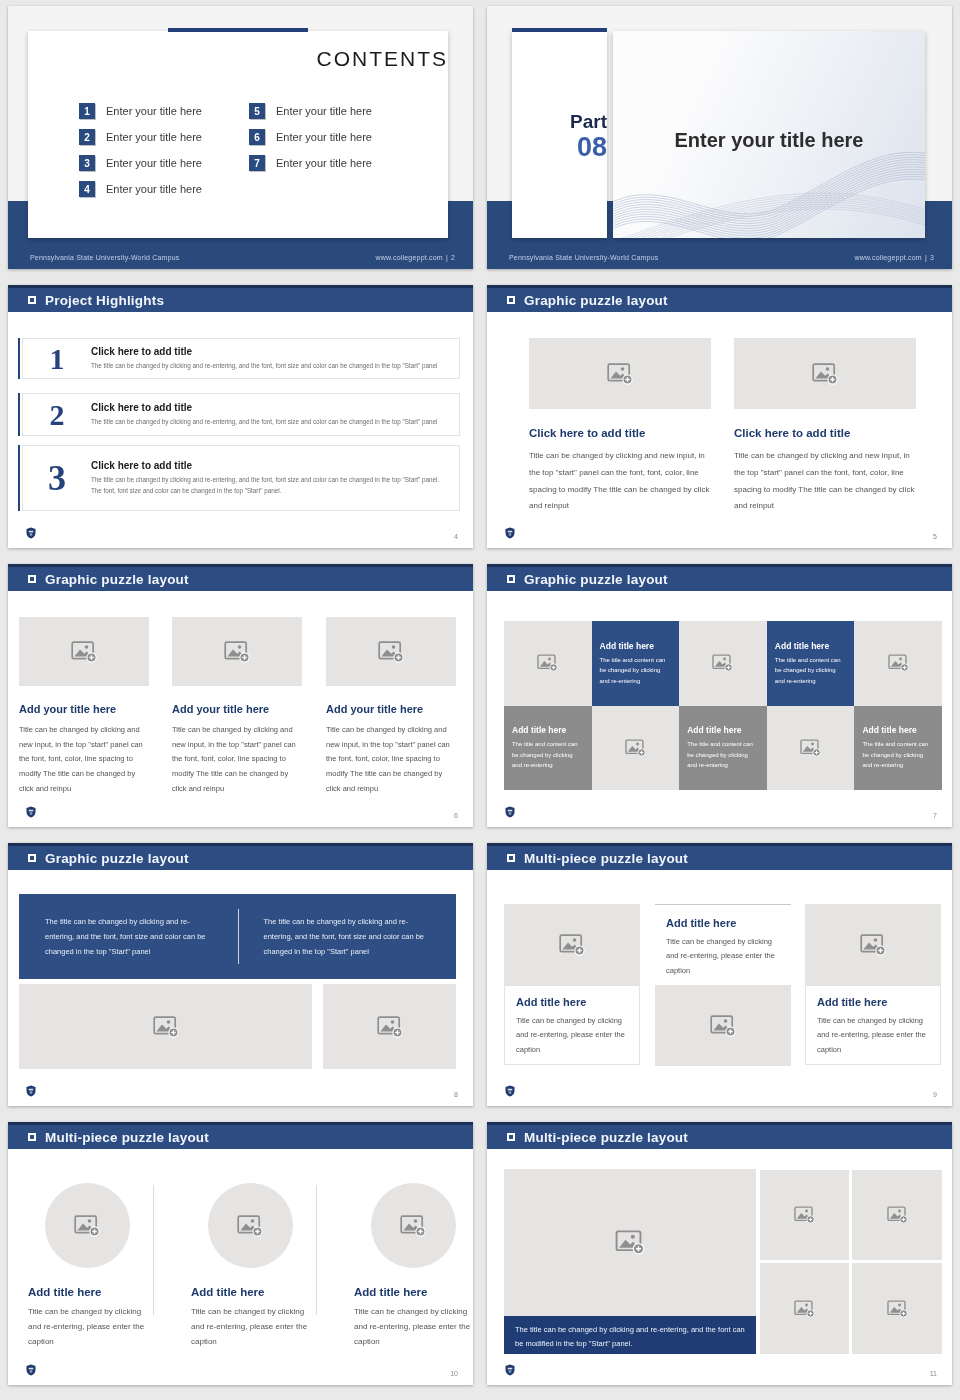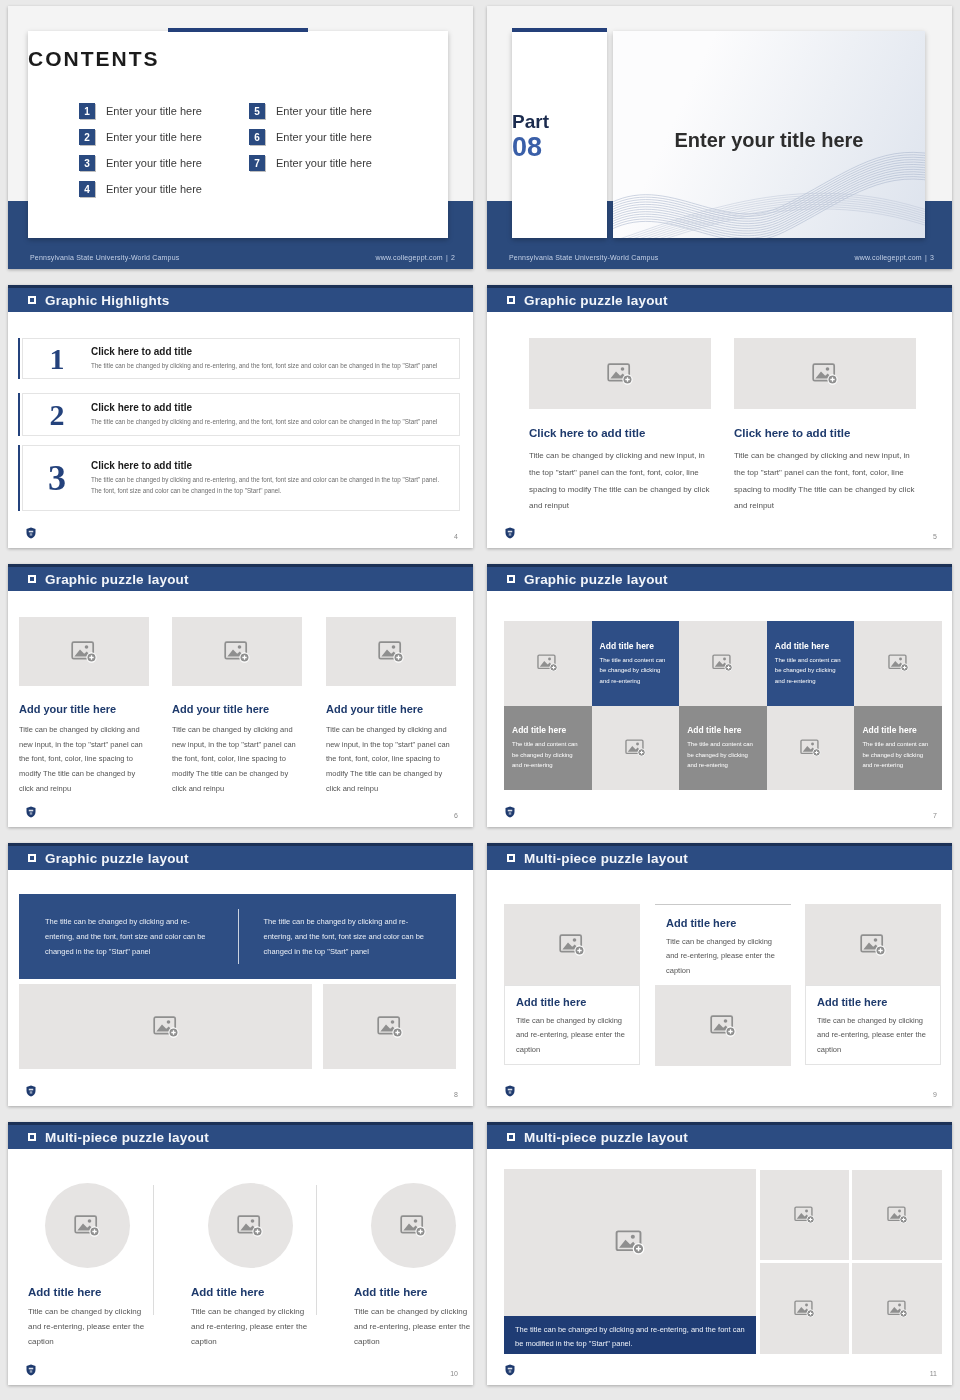--- a/index.html
+++ b/index.html
@@ -18,33 +18,33 @@
 
   
   .band { position:absolute; left:0; right:0; top:195px; bottom:0; background:#2B4A7C; }
   .bfoot { position:absolute; left:22px; right:18px; bottom:8px; display:flex;
            justify-content:space-between; font-size:7px; color:#C3D0E6; letter-spacing:.2px; }
   .bfoot .r span { margin-left:3px; }
   .topline { position:absolute; height:4px; background:#24407A; z-index:3; }
 
   .card2 { position:absolute; left:20px; top:25px; width:420px; height:207px;
            background:#fff; box-shadow:0 2px 5px rgba(0,0,0,.25); z-index:2; }
-  .contents-title { text-align:left; margin-top:16px; font-size:21px; font-weight:bold;
+  .contents-title { text-align:right; margin-top:16px; font-size:21px; font-weight:normal;
                     letter-spacing:2px; color:#1b1b1b; }
   .toc { position:absolute; top:72px; left:0; right:0; height:120px; }
   .toc-col { position:absolute; top:0; display:flex; flex-direction:column; gap:10px; }
   .toc-col.left { left:51px; } .toc-col.right { left:221px; }
   .toc-item { display:flex; align-items:center; gap:11px; height:16px; }
   .toc-num { width:16px; height:16px; background:#2A4A80; color:#fff; font-size:10px;
              font-weight:bold; display:flex; align-items:center; justify-content:center;
              box-shadow:1px 1px 0 rgba(0,0,0,.25); }
   .toc-label { font-size:11px; color:#3a3a3a; }
 
   .card3 { position:absolute; left:25px; top:25px; width:95px; height:207px; background:#fff;
-           box-shadow:0 2px 5px rgba(0,0,0,.25); z-index:2; text-align:left; }
+           box-shadow:0 2px 5px rgba(0,0,0,.25); z-index:2; text-align:right; }
   .part-label { margin-top:80px; font-size:19px; font-weight:bold; color:#1B2B4E; }
   .part-num { font-size:27px; font-weight:bold; color:#3A5FA8; line-height:1.05; }
   .main3 { position:absolute; left:126px; top:25px; width:312px; height:207px; z-index:2;
            background:linear-gradient(115deg,#fcfcfd 25%,#edf0f5 60%,#dde3ed 100%);
            box-shadow:0 2px 5px rgba(0,0,0,.25); overflow:hidden; }
   .main3 h2 { position:absolute; top:98px; left:0; right:0; text-align:center;
               font-size:20px; font-weight:bold; color:#2d2d2d; }
   .waves { position:absolute; right:-6px; bottom:-8px; width:330px; height:140px; }
 
   
@@ -228,21 +228,21 @@
         <span class="r"><span>www.collegeppt.com</span><span>|</span><span>3</span></span>
       </div>
     </section>
   </div>
 
   <div class="row">
 
     <section class="tile content">
       <div class="chead">
         <span class="sq"></span>
-        <span class="ht">Graphic Highlights</span>
+        <span class="ht">Project Highlights</span>
       </div>
       <div class="hl-row" style="top:53px; height:41px;">
         <div class="hl-bar"></div>
         <div class="hl-box">
           <div class="hl-num">1</div>
           <div class="hl-text">
             <div class="hl-title">Click here to add title</div>
             <div class="hl-body">The title can be changed by clicking and re-entering, and the font, font size and color can be changed in the top "Start" panel</div>
           </div>
         </div>

